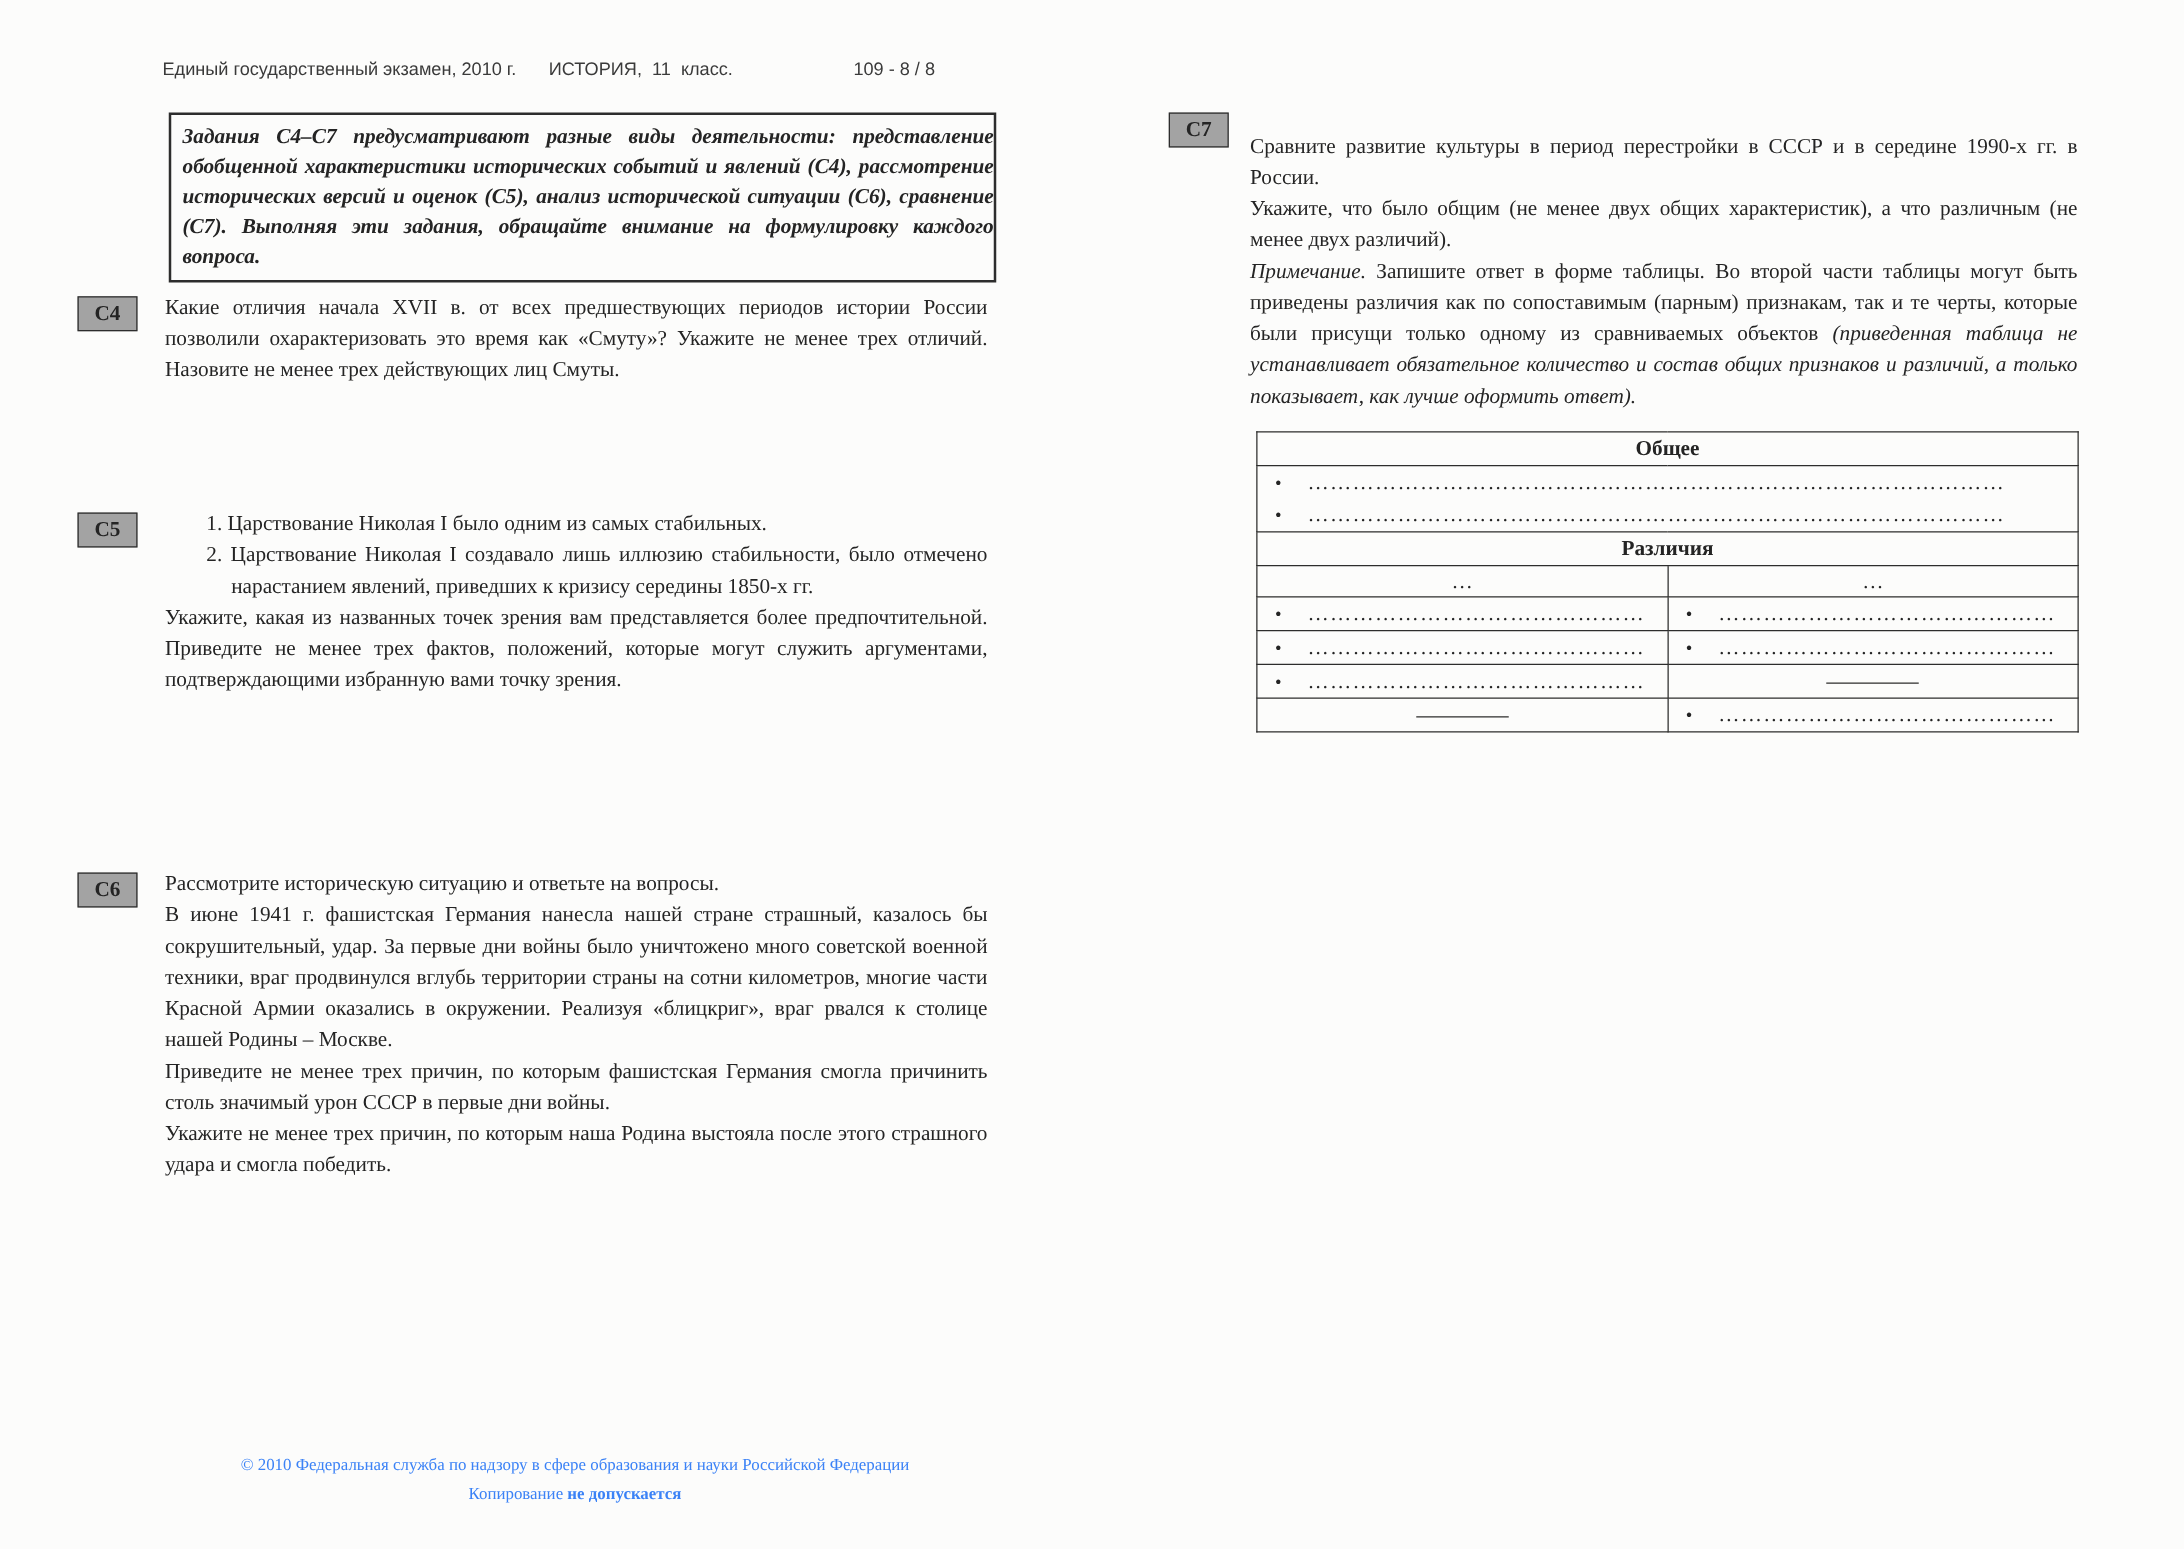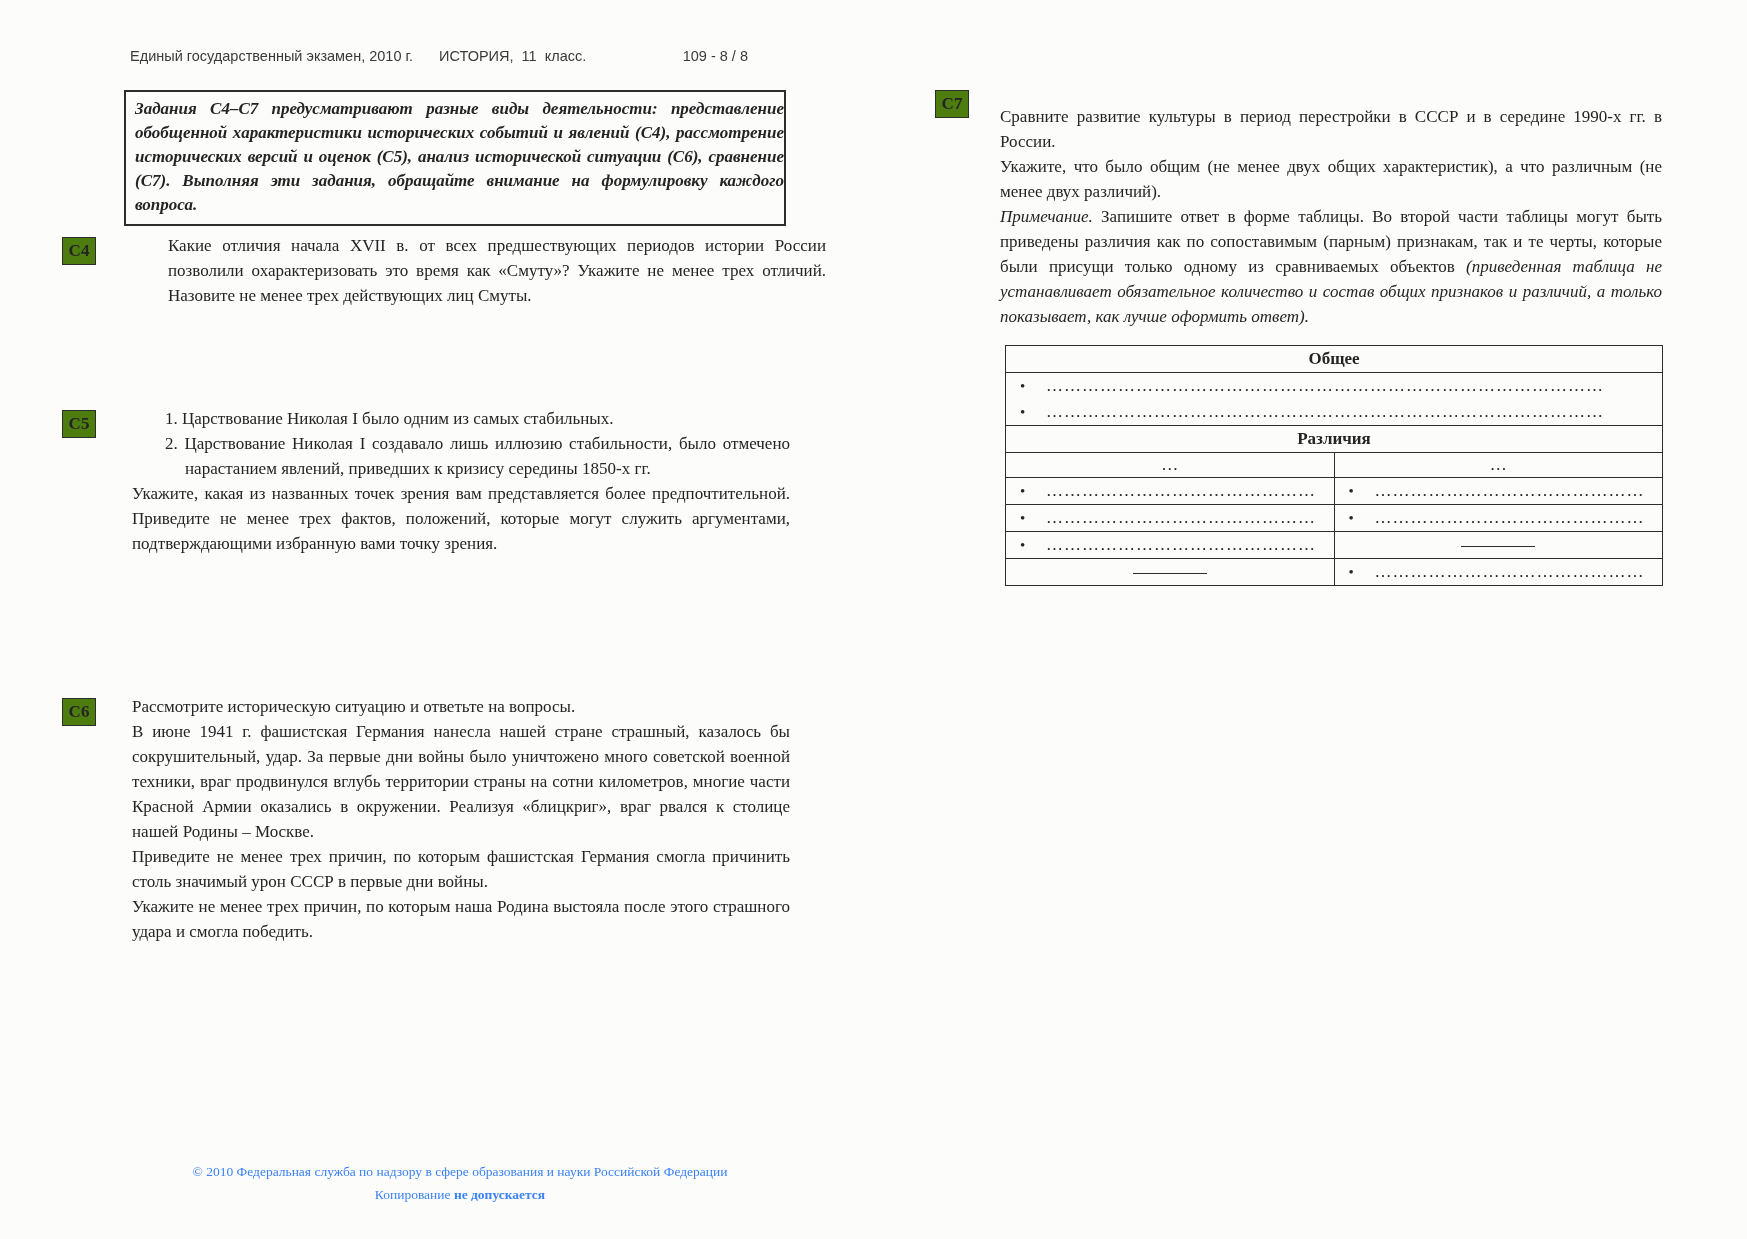--- a/index.html
+++ b/index.html
@@ -13,30 +13,30 @@
   
   .page-header{
     left:130px;top:48px;width:618px;display:flex;align-items:baseline;
     font-family:"Liberation Sans","DejaVu Sans",sans-serif;
     font-size:14.5px;color:#3a3a3a;
   }
   .page-header span{white-space:pre;}
   .page-header .spacer{flex:1;}
   
   .intro-box{
-    left:124px;top:90px;width:662px;box-sizing:border-box;
+    left:135px;top:90px;width:662px;box-sizing:border-box;
     border:2px solid #2d2d2d;padding:5px 0 7px 9px;
     font-weight:bold;font-style:italic;font-size:17px;line-height:24px;
     text-align:justify;
   }
   
   .task-label{
-    width:34px;height:28px;box-sizing:border-box;border:1.6px solid #2d2d2d;
+    width:48px;height:28px;box-sizing:border-box;border:1.6px solid #2d2d2d;
     display:flex;align-items:center;justify-content:center;
-    font-weight:bold;font-size:17px;background:#4d7c0f;
+    font-weight:bold;font-size:17px;background:#a3a3a3;
   }
   
   .task-text{
     width:658px;font-size:17px;line-height:25px;text-align:justify;
   }
   .task-text p{margin:0;}
   .pt-list{padding-left:53px;text-indent:-20px;}
   
   .right-text{width:662px;}
   .note-label{font-style:italic;}
@@ -87,21 +87,21 @@
   <span>109 - 8 / 8</span>
 </div>
 
 <div class="abs intro-box">
   <span>Задания С4–С7 предусматривают разные виды деятельности: представление обобщенной характеристики исторических событий и явлений (С4), рассмотрение исторических версий и оценок (С5), анализ исторической ситуации (С6), сравнение (С7). Выполняя эти задания, обращайте внимание на формулировку каждого вопроса.</span>
 </div>
 
 <div class="abs task-label" style="left:62px;top:237px;font-family:Liberation Serif, serif;">
   <span>С4</span>
 </div>
-<div class="abs task-text" style="left:132px;top:233px;margin-left:36px;">
+<div class="abs task-text" style="left:132px;top:233px;">
   <p>Какие отличия начала XVII в. от всех предшествующих периодов истории России позволили охарактеризовать это время как «Смуту»? Укажите не менее трех отличий. Назовите не менее трех действующих лиц Смуты.</p>
 </div>
 
 <div class="abs task-label" style="left:62px;top:410px;">
   <span>С5</span>
 </div>
 <div class="abs task-text" style="left:132px;top:406px;">
   <p class="pt-list">1. Царствование Николая I было одним из самых стабильных.</p>
   <p class="pt-list">2. Царствование Николая I создавало лишь иллюзию стабильности, было отмечено нарастанием явлений, приведших к кризису середины 1850-х гг.</p>
   <p>Укажите, какая из названных точек зрения вам представляется более предпочтительной. Приведите не менее трех фактов, положений, которые могут служить аргументами, подтверждающими избранную вами точку зрения.</p>

